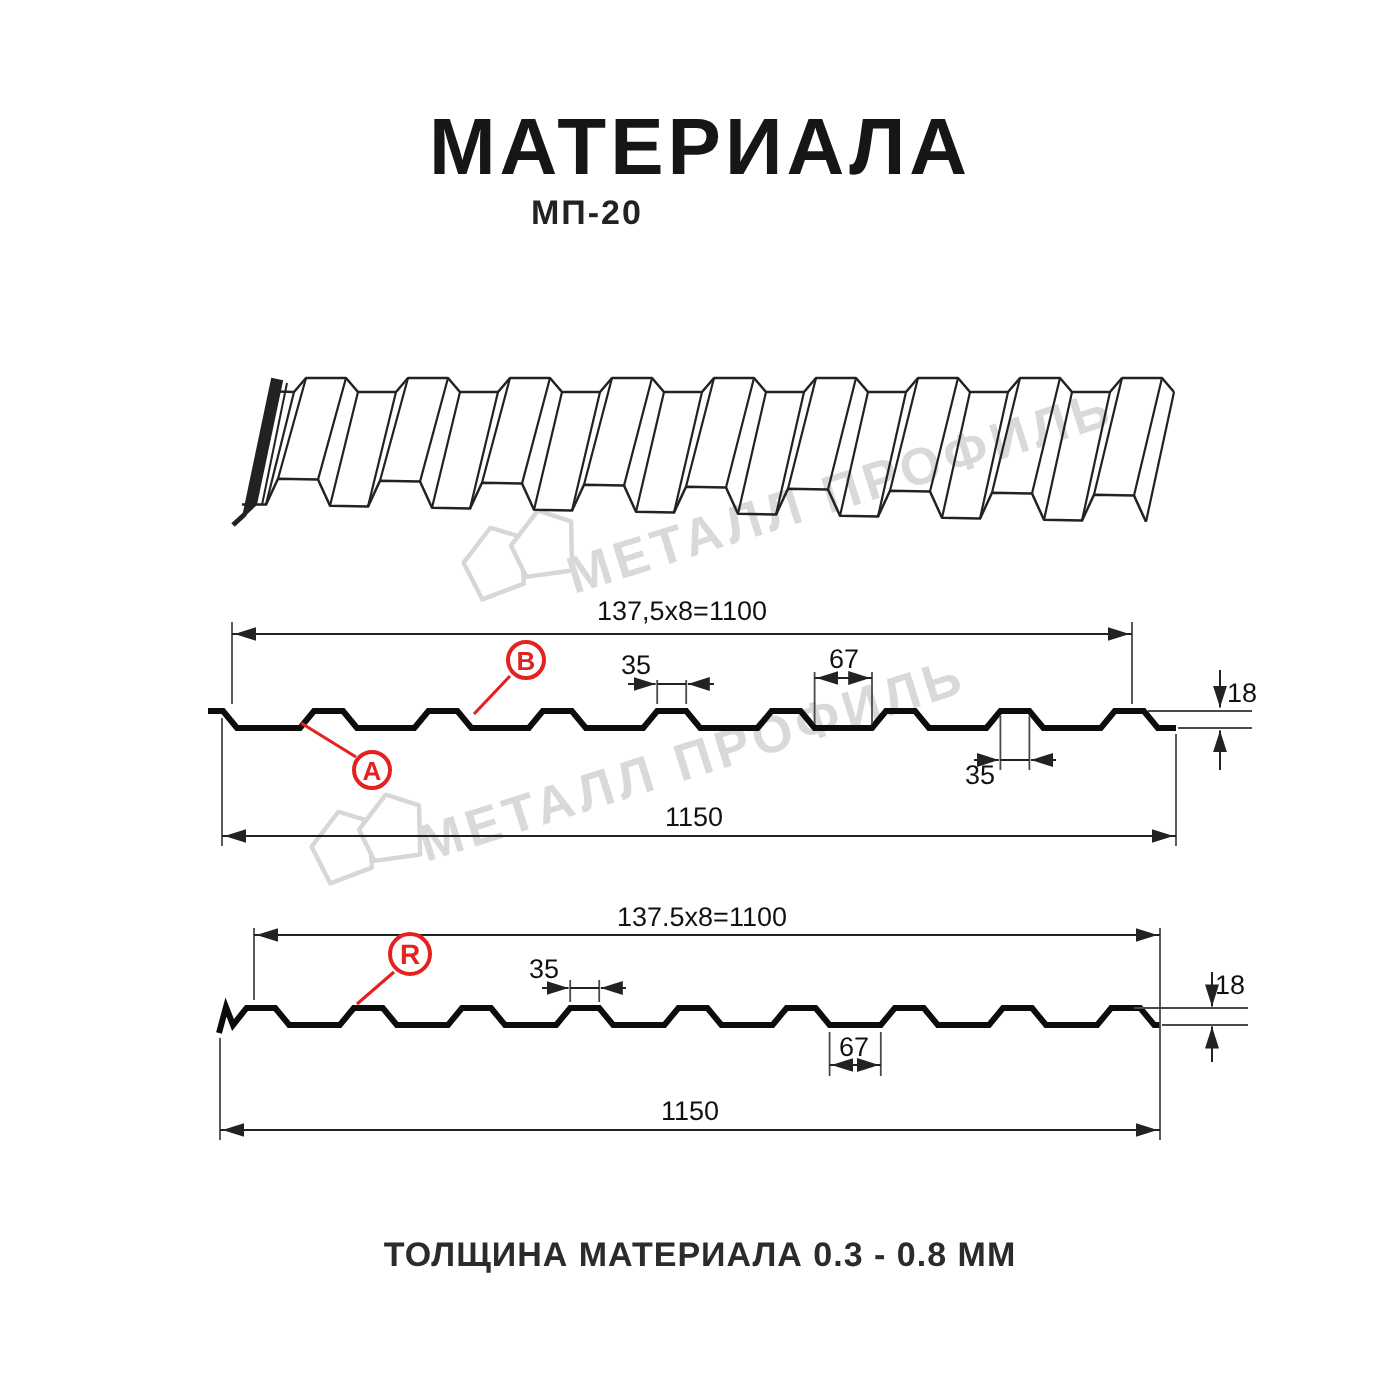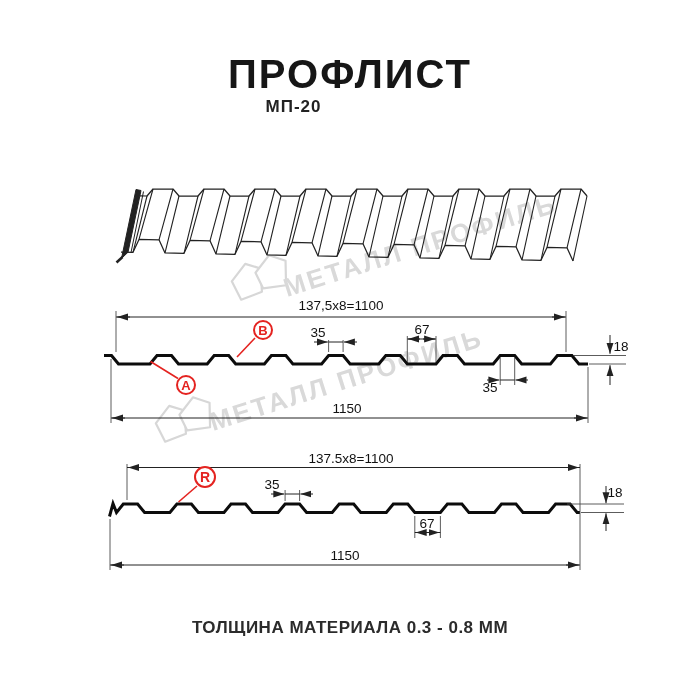--- a/index.html
+++ b/index.html
@@ -26,21 +26,21 @@
   .dim{stroke:#222;stroke-width:1;}
   .stub{stroke:#222;stroke-width:1;marker-end:url(#arw);}
   .leader{stroke:#e42320;stroke-width:1.6;}
   .wm-shape{stroke:#d7d7d7;stroke-width:2.2;stroke-linejoin:round;}
 </style>
 </head>
 <body>
 
 <div class="page">
 
-  <h1 class="title">ПРОФЛИСТ</h1>
+  <h1 class="title">МАТЕРИАЛА</h1>
   <div class="subtitle">МП-20</div>
 
   <svg width="700" height="700" viewBox="0 0 700 700">
     <defs>
       <marker id="arw" markerUnits="userSpaceOnUse" markerWidth="12" markerHeight="9" refX="11" refY="4.5" orient="auto">
         <path d="M0,1 L11,4.5 L0,8 Z" fill="#222"></path>
       </marker>
     </defs>
 
     <g>

